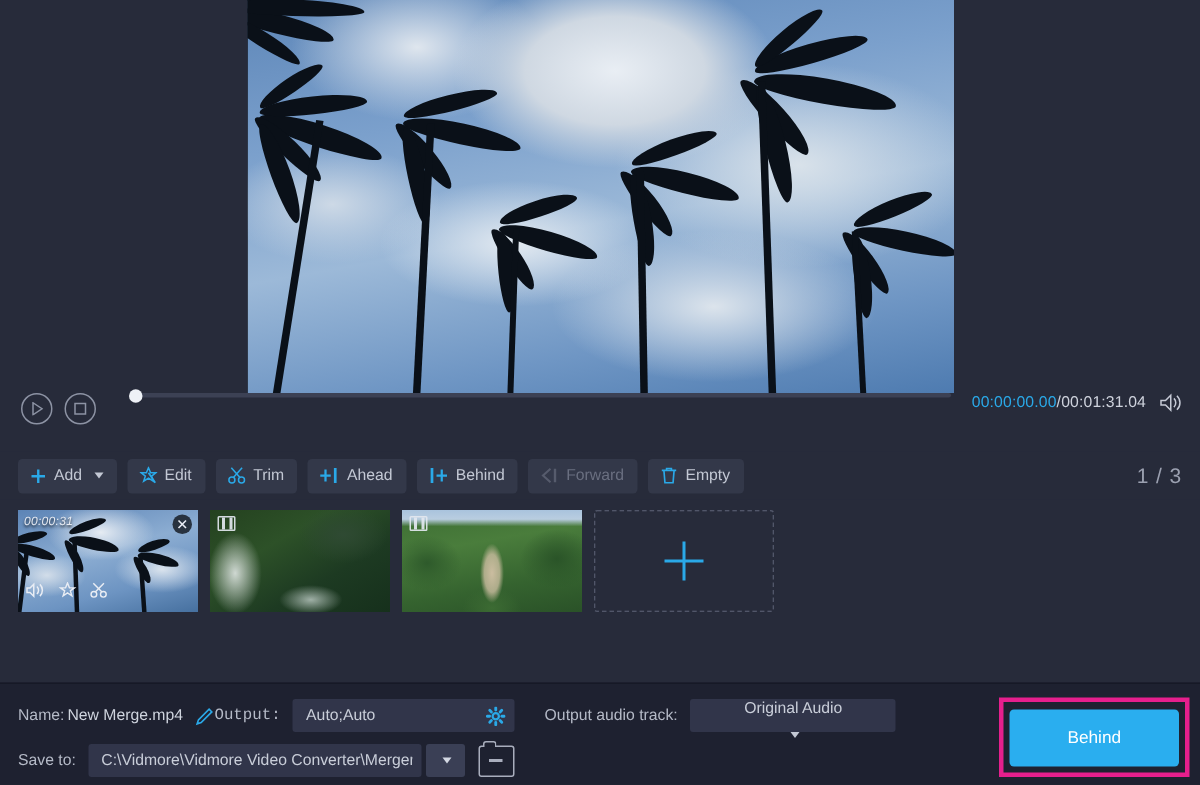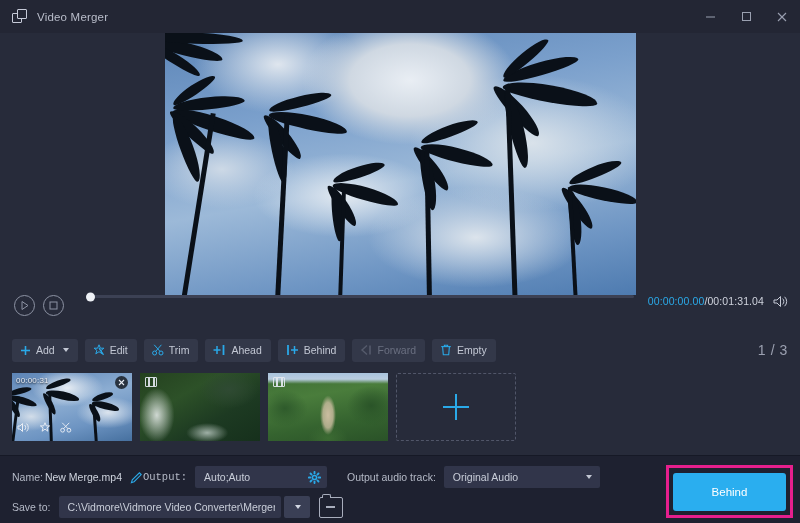--- a/index.html
+++ b/index.html
@@ -117,21 +117,21 @@
 
   
   .strip {
     flex: 1 1 auto; display: flex; align-items: flex-start;
     padding: 7px 12px 0 12px; gap: 8px; background: #272b3a;
   }
   .clip {
     width: 120px; height: 68px; position: relative; overflow: hidden;
     background: #11161f; flex: 0 0 auto;
   }
-  .clip.selected { outline: 2px solid #27b0f0; outline-offset: -2px; }
+  .clip.selected { outline: 2px solid #27b0f0; outline-offset: -2px; font-style: italic; }
   .clip .thumb { position: absolute; inset: 0; }
   .clip .dur {
     position: absolute; top: 3px; left: 4px;
     color: #e6eaf2; font-size: 8px; letter-spacing: .2px;
     text-shadow: 0 1px 2px rgba(0,0,0,.9);
   }
   .clip .closebtn {
     position: absolute; top: 3px; right: 4px;
     width: 13px; height: 13px; border-radius: 50%;
     background: rgba(20,24,32,.82);
@@ -218,45 +218,20 @@
     width: 113px; height: 38px; border-radius: 3px;
     background: #2aaeef; color: #ffffff;
     font-size: 11.5px; display: flex; align-items: center; justify-content: center;
   }
 </style>
 </head>
 <body>
 
 <div class="app">
 
-  <div class="titlebar">
-    <span class="app-icon">
-      <span class="sq1"></span>
-        <span class="sq2"></span>
-    </span>
-    <span class="title-text">Video Merger</span>
-    <div class="win-controls">
-      <div class="win-btn">
-        <svg width="11" height="11" viewBox="0 0 11 11">
-            <line x1="1" y1="6" x2="10" y2="6" stroke="currentColor" stroke-width="1"></line>
-          </svg>
-      </div>
-      <div class="win-btn">
-        <svg width="11" height="11" viewBox="0 0 11 11">
-            <rect x="1.5" y="1.5" width="8" height="8" fill="none" stroke="currentColor" stroke-width="1"></rect>
-          </svg>
-      </div>
-      <div class="win-btn">
-        <svg width="12" height="12" viewBox="0 0 12 12">
-            <line x1="2" y1="2" x2="10" y2="10" stroke="currentColor" stroke-width="1.1"></line>
-            <line x1="10" y1="2" x2="2" y2="10" stroke="currentColor" stroke-width="1.1"></line>
-          </svg>
-      </div>
-    </div>
-  </div>
 
   <div class="preview-wrap">
     <div class="video-frame">
       <div class="sky"></div>
 
       <div class="palm" style="left:-18px;top:-6px;">
         <div class="frond" style="left:0;top:6px;width:78px;height:13px;transform:rotate(14deg);"></div>
         <div class="frond" style="left:0;top:4px;width:96px;height:11px;transform:rotate(2deg);"></div>
         <div class="frond" style="left:0;top:2px;width:64px;height:10px;transform:rotate(-16deg);"></div>
         <div class="frond" style="left:4px;top:12px;width:58px;height:10px;transform:rotate(32deg);"></div>
@@ -515,41 +490,41 @@
     <div class="row">
       <span class="lbl">Name:</span>
       <span class="valtext">New Merge.mp4</span>
       <span class="pencil">
         <svg width="13" height="13" viewBox="0 0 13 13">
           <path d="M1.4 11.6 L2.3 8.9 L9.4 1.8 L11.2 3.6 L4.1 10.7 Z" fill="none" stroke="currentColor" stroke-width="1.1"></path>
         </svg>
       </span>
 
       <span class="lbl" style="font-family:Liberation Mono, monospace;">Output:</span>
-      <span class="field" style="width:132px;margin-left:8px;">
+      <span class="field" style="width:148px;margin-left:8px;">
         <span class="txt">Auto;Auto</span>
         <span class="gear">
           <svg width="13" height="13" viewBox="0 0 13 13">
             <circle cx="6.5" cy="6.5" r="2.1" fill="none" stroke="currentColor" stroke-width="1.5"></circle>
             <g stroke="currentColor" stroke-width="1.9" stroke-linecap="round">
               <line x1="6.5" y1="0.9" x2="6.5" y2="2.4"></line>
                 <line x1="6.5" y1="10.6" x2="6.5" y2="12.1"></line>
               <line x1="0.9" y1="6.5" x2="2.4" y2="6.5"></line>
                 <line x1="10.6" y1="6.5" x2="12.1" y2="6.5"></line>
               <line x1="2.5" y1="2.5" x2="3.6" y2="3.6"></line>
                 <line x1="9.4" y1="9.4" x2="10.5" y2="10.5"></line>
               <line x1="10.5" y1="2.5" x2="9.4" y2="3.6"></line>
                 <line x1="3.6" y1="9.4" x2="2.5" y2="10.5"></line>
             </g>
           </svg>
         </span>
       </span>
 
       <span class="lbl" style="margin-left:20px;">Output audio track:</span>
-      <span class="selbox" style="width:156px;margin-left:8px;">
+      <span class="selbox" style="width:137px;margin-left:8px;flex-direction:column;">
         <span class="txt" style="flex:1 1 auto;">Original Audio</span>
         <span class="caret-dn"></span>
       </span>
     </div>
 
     <div class="row">
       <span class="lbl">Save to:</span>
       <span class="field" style="width:222px;margin-left:8px;">
         <span class="txt">C:\Vidmore\Vidmore Video Converter\Merger</span>
       </span>

